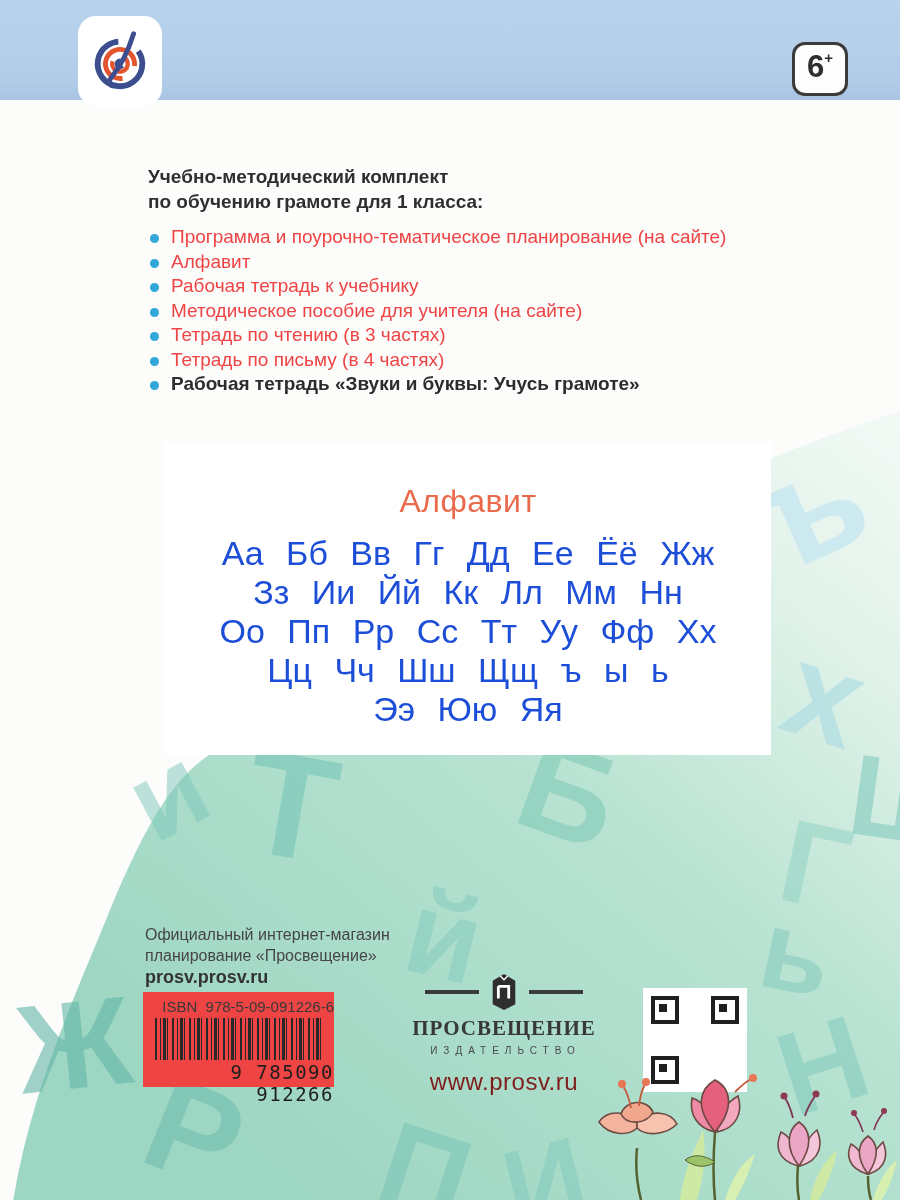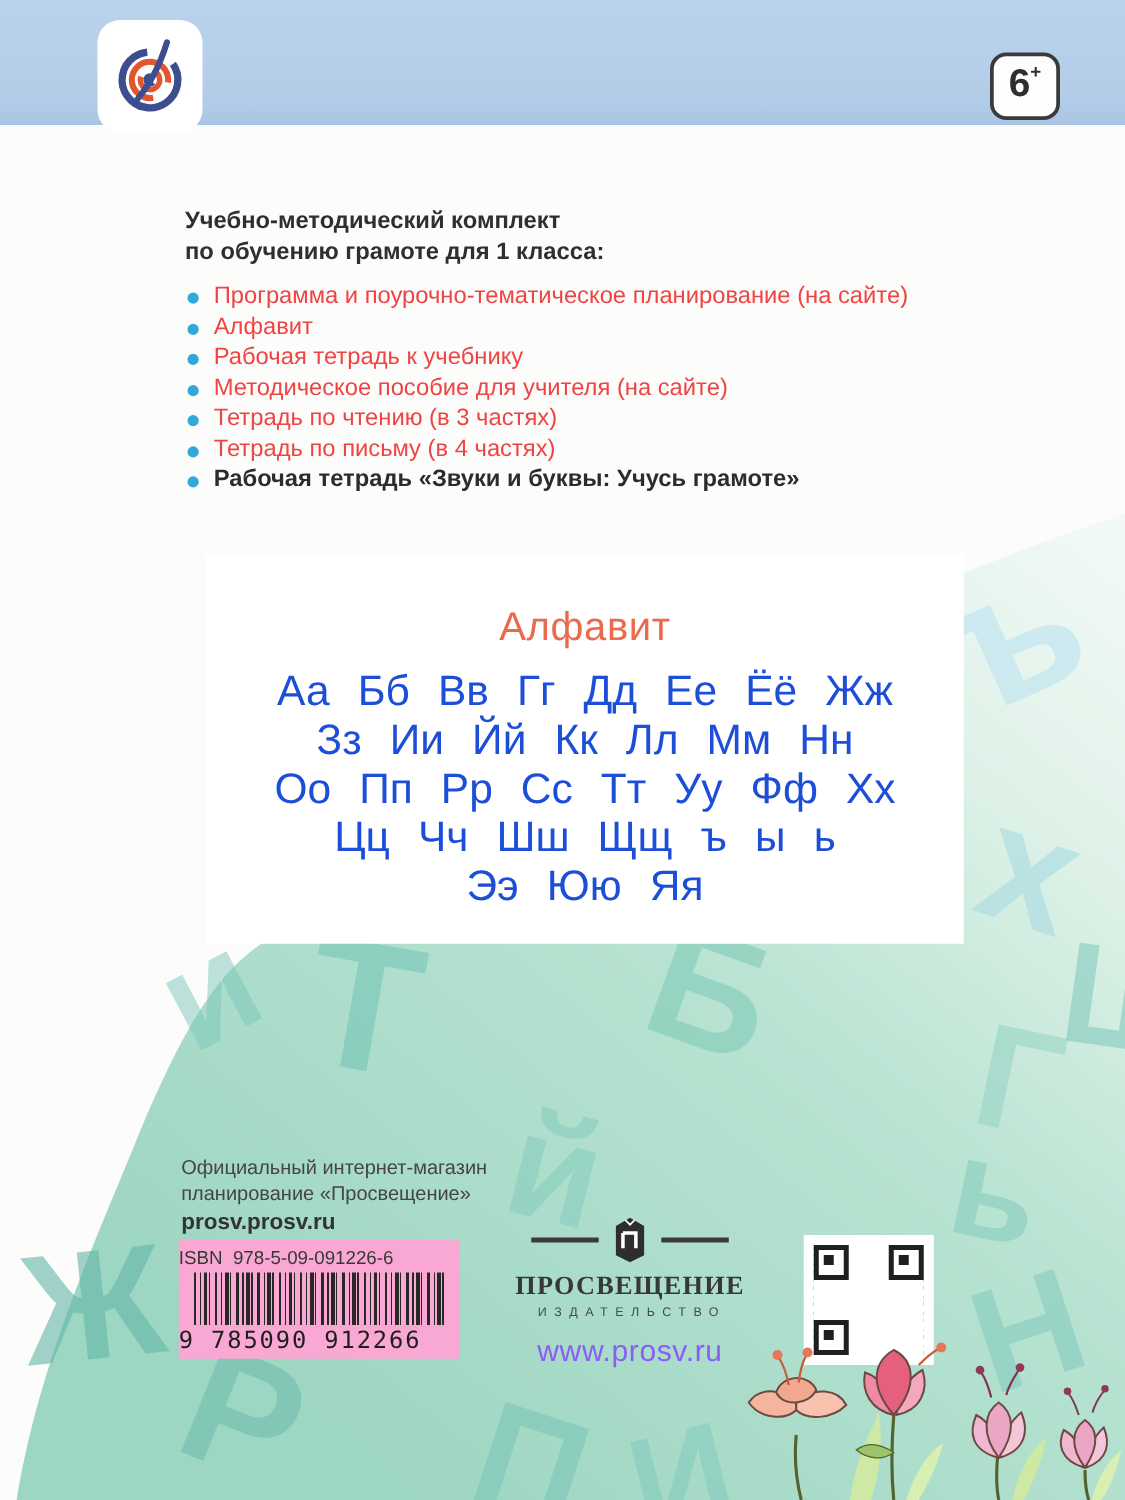--- a/index.html
+++ b/index.html
@@ -42,37 +42,37 @@
   .alphabet-title{margin-top:40px;font-size:32px;color:#eb6a4c;letter-spacing:0.5px;}
   .alphabet-rows{margin-top:14px;}
   .alphabet-row{font-size:34px;color:#1d4ed8;line-height:39px;word-spacing:13px;white-space:nowrap;}
 
   
   .shop{position:absolute;left:145px;top:924px;z-index:3;}
   .shop-line{font-size:16px;color:#454545;line-height:21px;}
   .shop-url{font-size:18px;font-weight:700;color:#333;line-height:23px;}
 
   
-  .barcode{position:absolute;left:143px;top:992px;width:225px;height:95px;background:#f9a8d4;z-index:3;
-    text-align:left;}
+  .barcode{position:absolute;left:143px;top:992px;width:191px;height:95px;background:#ef4444;z-index:3;
+    text-align:right;}
   .isbn-label{font-size:15px;color:#383838;margin-top:6px;white-space:pre;}
   .bars{height:42px;margin:3px 12px 0 12px;
     background:repeating-linear-gradient(90deg,#282828 0 2px,transparent 2px 5px,#282828 5px 6px,
       transparent 6px 8px,#282828 8px 11px,transparent 11px 12px,#282828 12px 13px,transparent 13px 17px);}
   .bdigits{font-family:"DejaVu Sans Mono",monospace;font-size:19px;color:#1e1e1e;letter-spacing:1.5px;
     margin-top:1px;}
 
   
   .pub{position:absolute;left:398px;top:972px;width:212px;z-index:3;text-align:center;}
   .pub-iconrow{display:flex;align-items:center;justify-content:center;gap:9px;}
   .pub-line{width:54px;height:4px;background:#3b3b3b;}
   .pub-name{font-family:"Liberation Serif",serif;font-size:21px;font-weight:700;color:#383838;
     letter-spacing:1px;margin-top:4px;}
   .pub-sub{font-size:10px;color:#4a4a4a;letter-spacing:6px;margin-top:4px;margin-left:3px;}
-  .pub-url{font-size:24px;color:#8b5cf6;margin-top:12px;letter-spacing:0.5px;}
+  .pub-url{font-size:24px;color:#7f1d1d;margin-top:12px;letter-spacing:0.5px;}
 
   
   .qr{position:absolute;left:643px;top:988px;width:104px;height:104px;background:#fff;z-index:3;
     padding:0;display:flex;align-items:center;justify-content:center;}
   .qr-inner{position:relative;width:88px;height:88px;background-color:#fff;
     background-image:
       repeating-linear-gradient(0deg,#262626 0 3px,transparent 3px 6px,#262626 6px 8px,transparent 8px 13px),
       repeating-linear-gradient(90deg,#262626 0 3px,transparent 3px 7px,#262626 7px 9px,transparent 9px 14px);
     background-blend-mode:screen;}
   .finder{position:absolute;width:20px;height:20px;border:4px solid #1f1f1f;background:#fff;}

